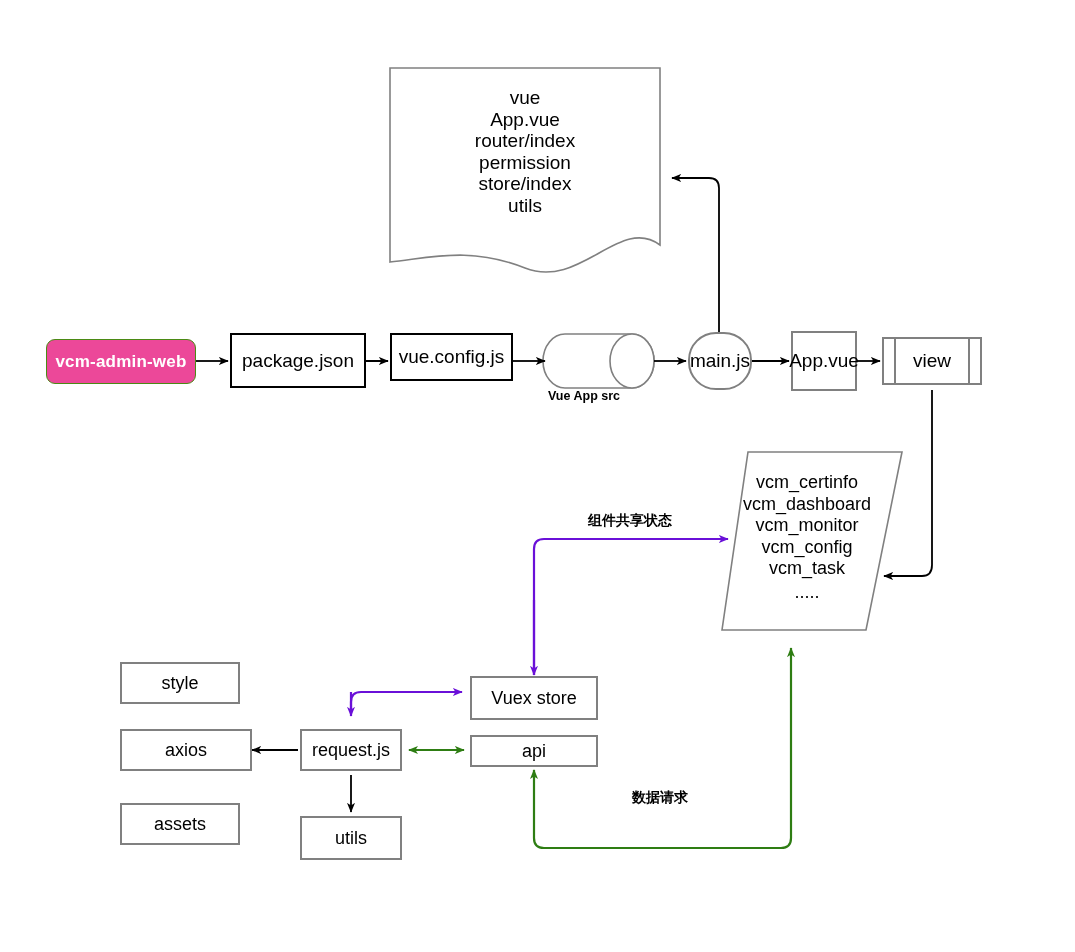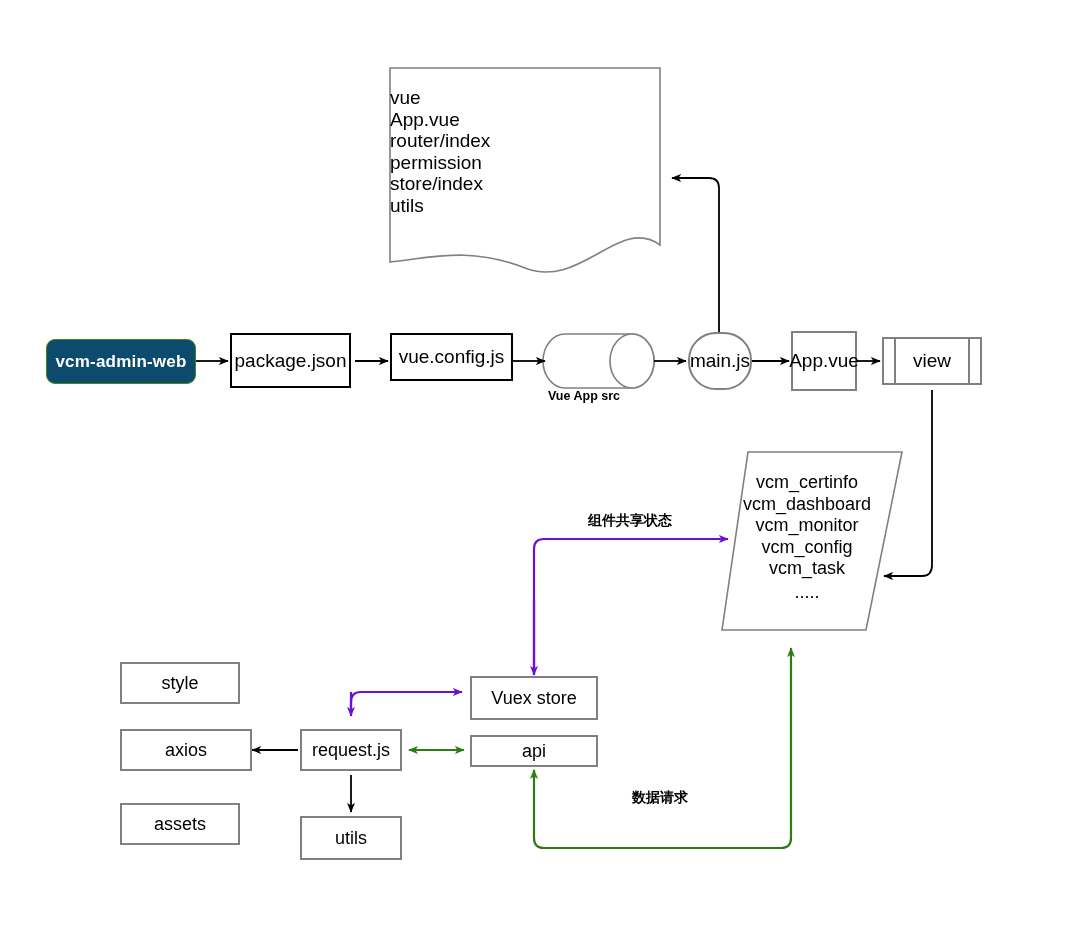--- a/index.html
+++ b/index.html
@@ -40,21 +40,21 @@
 
   
   svg.layer{position:absolute;left:0;top:0;width:1075px;height:952px;overflow:visible;pointer-events:none;}
   svg.layer.under{z-index:1;}
   .node{z-index:2;}
   .edge-label{position:absolute;z-index:4;font-weight:bold;font-size:14px;color:#000;white-space:nowrap;}
 
   
   .doc-text{
     position:absolute;z-index:2;
-    text-align:left;
+    text-align:center;
     font-size:19px;
     line-height:21.5px;
     color:#000;
   }
   .para-text{
     position:absolute;z-index:2;
     text-align:center;
     font-size:18px;
     line-height:21.5px;
     color:#000;
@@ -148,25 +148,25 @@
 
   <div class="para-text" style="left:722px;top:472px;width:170px;">
     <div>vcm_certinfo</div>
     <div>vcm_dashboard</div>
     <div>vcm_monitor</div>
     <div>vcm_config</div>
     <div>vcm_task</div>
     <div style="margin-top:2px;">.....</div>
   </div>
 
-  <div class="node rounded-green" style="left:46px;top:339px;width:150px;height:45px;background:#0c4a6e;">
+  <div class="node rounded-green" style="left:46px;top:339px;width:150px;height:45px;background:#ec4899;">
     <span>vcm-admin-web</span>
   </div>
 
-  <div class="node box-black f19" style="left:230px;top:333px;width:121px;height:55px;">
+  <div class="node box-black f19" style="left:230px;top:333px;width:136px;height:55px;">
     <span>package.json</span>
   </div>
 
   <div class="node box-black f19" style="left:390px;top:333px;width:123px;height:48px;">
     <span>vue.config.js</span>
   </div>
 
   <div class="node box-gray f19" style="left:688px;top:332px;width:64px;height:58px;border-radius:28px;">
     <span>main.js</span>
   </div>

